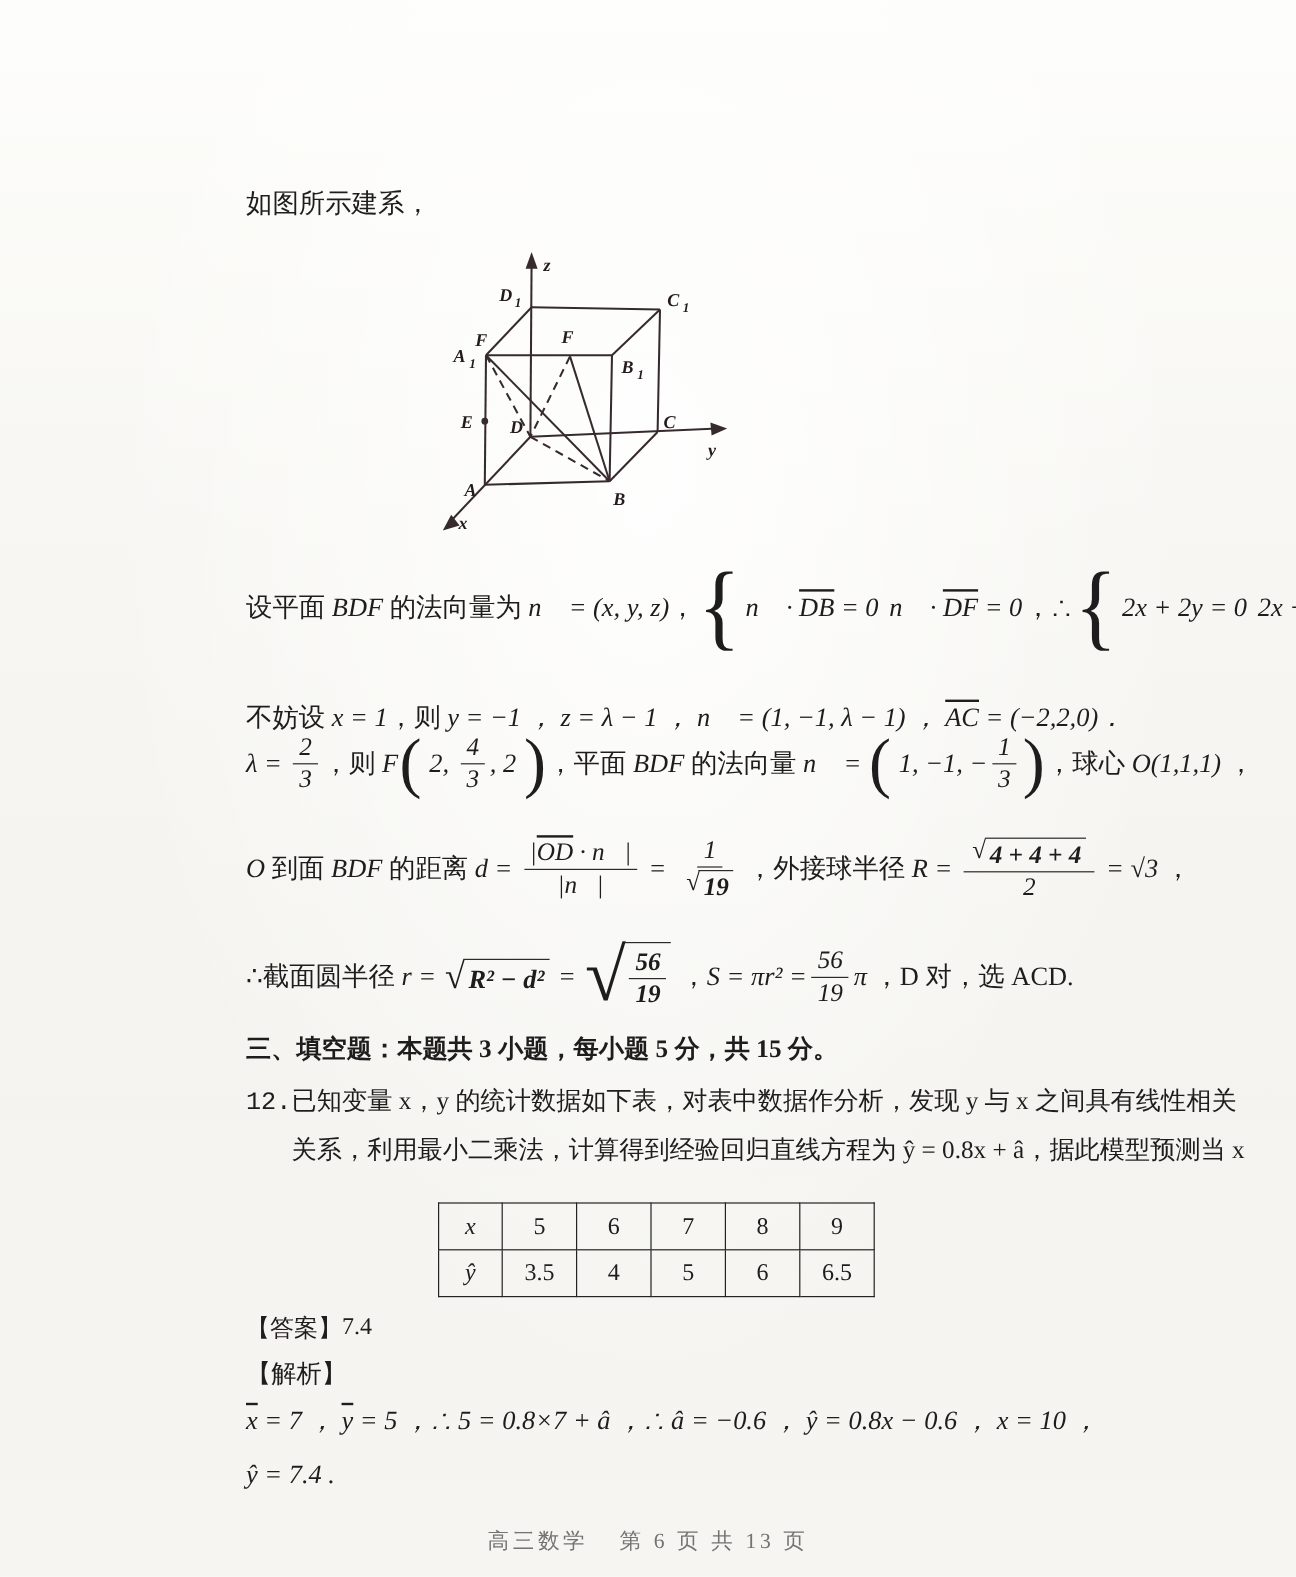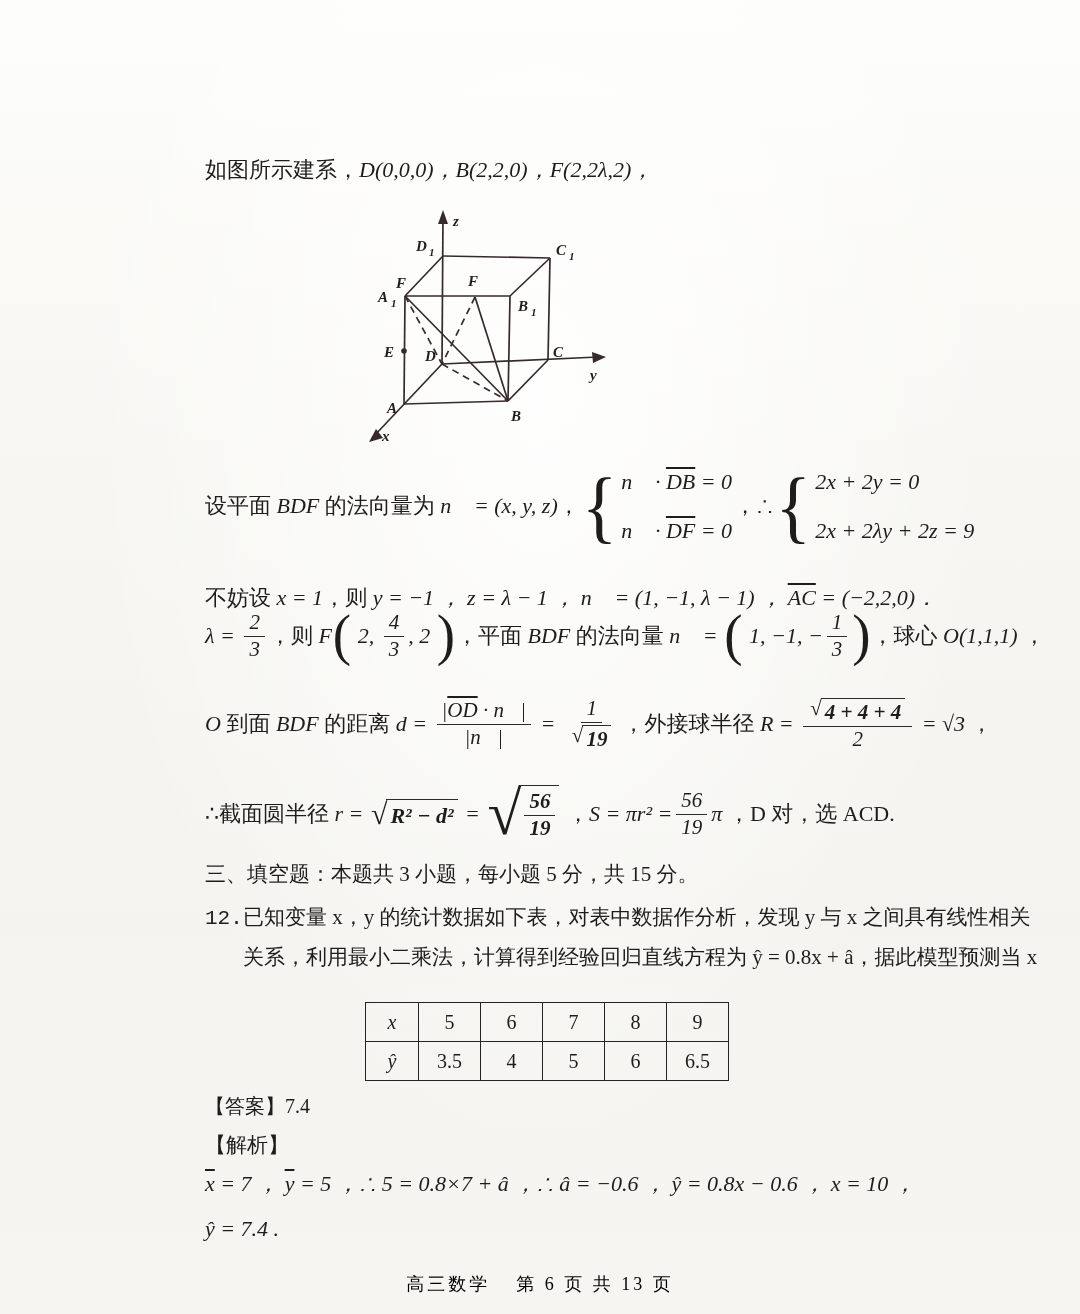--- a/index.html
+++ b/index.html
@@ -18,45 +18,44 @@
   .t { white-space:pre; display:inline-block; }
   .cn { font-style:normal;text-align:center; }
   .m  { font-style:italic; }
   .ov { text-decoration:overline; text-decoration-thickness:1.5px; }
   .frac { display:inline-flex; flex-direction:column; align-items:center; line-height:1.12; margin:0 4px; font-size:21px; }
   .frac .fn { padding:0 5px 1px; border-bottom:1.6px solid #2a2a2a; white-space:pre; }
   .frac .fd { padding:1px 5px 0; white-space:pre; }
   .bp { font-style:normal; font-size:250%; font-weight:300; line-height:0; margin:0 1px; transform:scaleY(1.02); }
   .cases { display:inline-flex; align-items:center; margin:0 2px; }
   .cases .br { font-style:normal; font-size:74px; font-weight:300; line-height:0; transform:scaleY(1.08); margin-right:4px; }
-  .cases .rows { display:flex; flex-direction:column; gap:23px; }
+  .cases .rows { display:flex; flex-direction:row; gap:9px; }
   .cases .rows .r { white-space:pre; }
   .sq { display:inline-flex; align-items:stretch; margin:0 2px; }
   .sq .sg { font-style:normal; line-height:1; align-self:flex-start; margin-right:-1px; }
   .sq .un { border-top:1.7px solid #2a2a2a; padding:2px 4px 0; white-space:pre; display:inline-flex; align-items:center;font-weight:bold; }
   .sq.mid .sg { font-size:30px; }
   .sq.tall .sg { font-size:62px; line-height:.92; }
   .blank { display:inline-block; min-width:92px; text-align:center; border-bottom:1.7px solid #222; line-height:1; padding-bottom:2px; font-size:17px; }
-  .bold { font-weight:normal; }
+  .bold { font-weight:bold; }
   table.stat { border-collapse:collapse; font-size:20px; background:transparent; }
   table.stat td { border:1.7px solid #232323; text-align:center; height:39px; }
   table.stat td.c0 { width:53px; font-style:italic; }
   table.stat td.cv { width:62px; }
-  #footer { position:absolute; top:1272px; left:0; width:1080px; text-align:center; font-size:18px; letter-spacing:3px; color:#000000; }
+  #footer { position:absolute; top:1272px; left:0; width:1080px; text-align:center; font-size:18px; letter-spacing:3px; color:#737373; }
   #footer .sep { display:inline-block; width:26px; }
   svg text { font-family:"Liberation Serif", serif; font-style:italic; font-weight:bold; fill:#241b1e; font-size:15px; }
   svg text.sub { font-size:11px; }
   svg text.ax { font-size:15px; }
 </style>
 </head>
 <body>
 
 <div class="line" style="left:205px; top:155px;">
   <span class="t cn">如图所示建系，</span>
-  <span class="t m">D(0,0,0)，B(2,2,0)，F(2,2λ,2)，</span>
 </div>
 
 <svg class="abs" style="left:330px; top:198px;" width="290" height="250" viewBox="0 0 290 250">
   <g stroke="#362a2e" stroke-width="1.7" fill="none">
 
     <line x1="112" y1="166" x2="113" y2="18"></line>
     <line x1="112" y1="166" x2="268" y2="159"></line>
     <line x1="112" y1="166" x2="44" y2="238"></line>
 
     <line x1="75" y1="98" x2="180" y2="98"></line>

